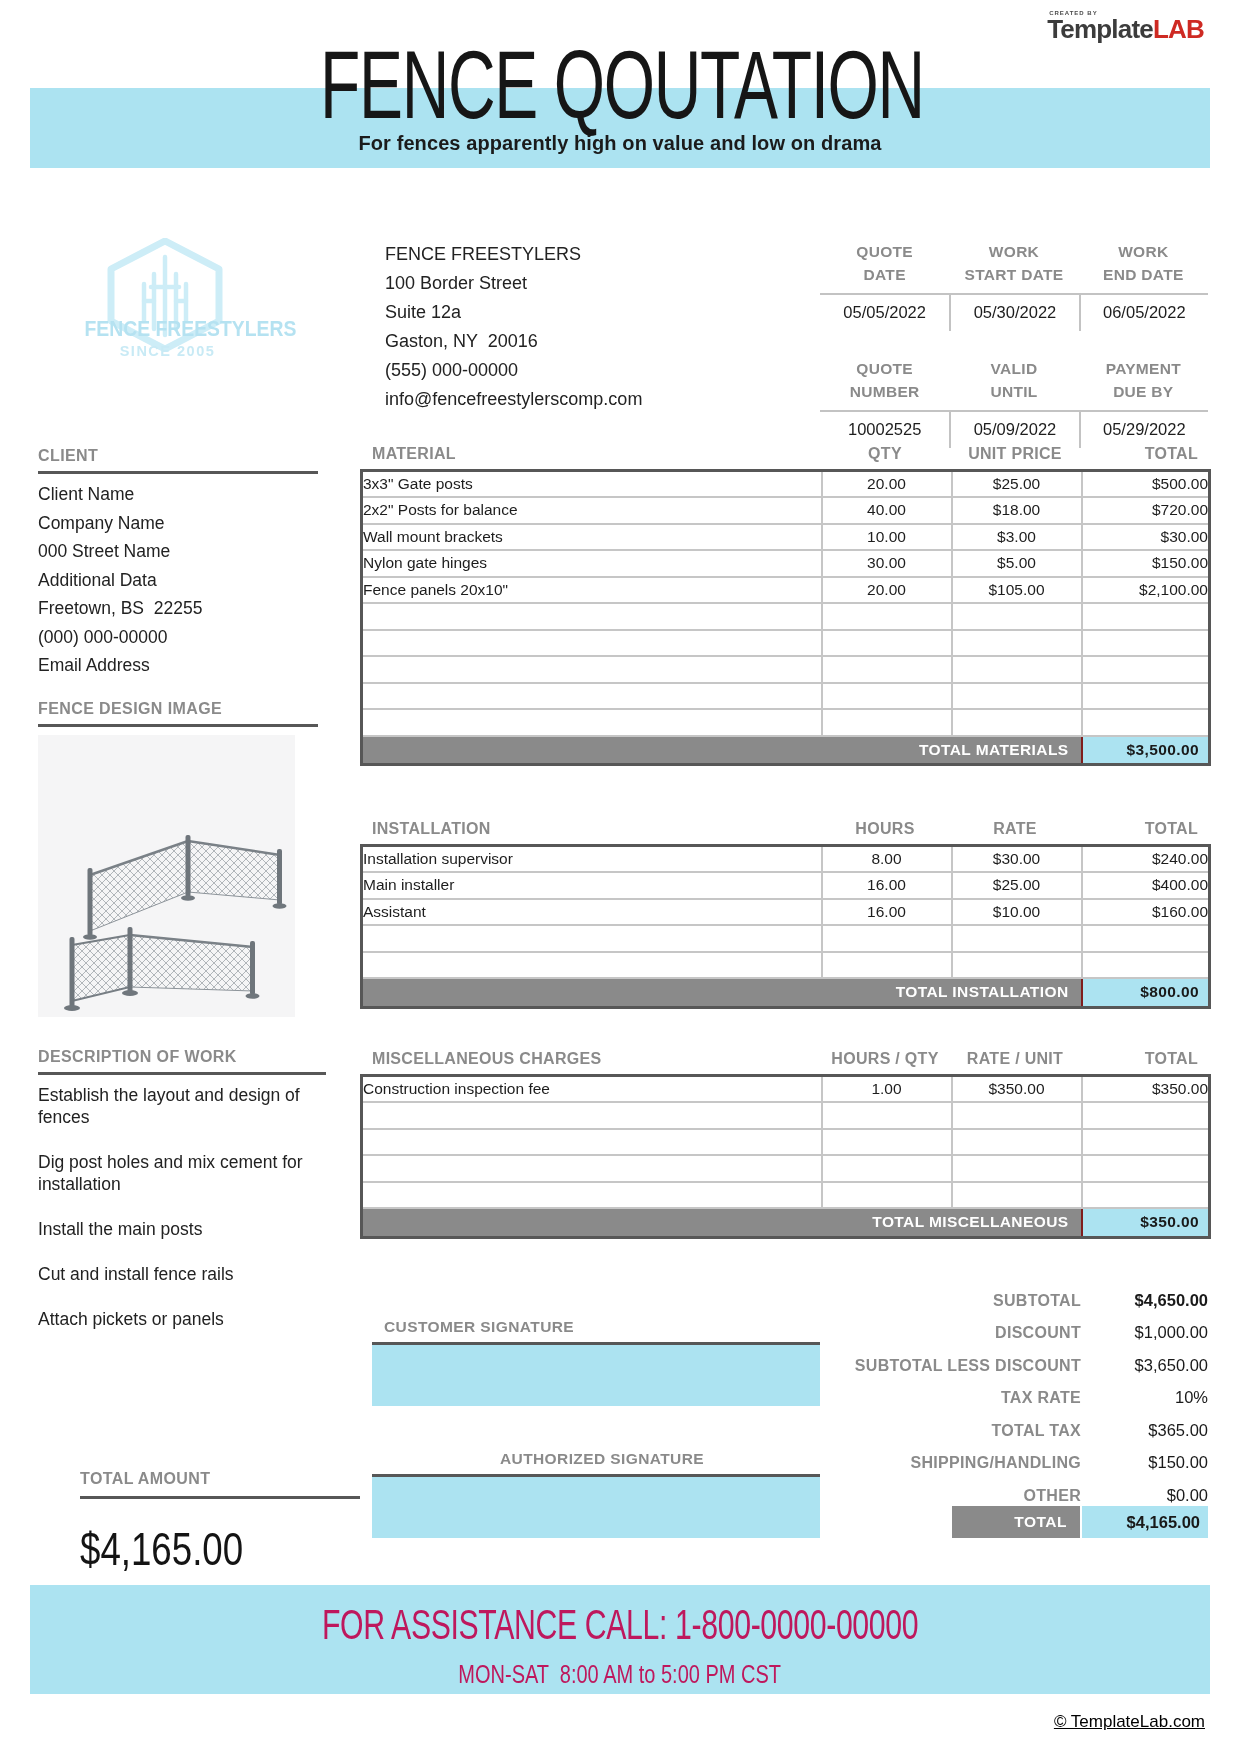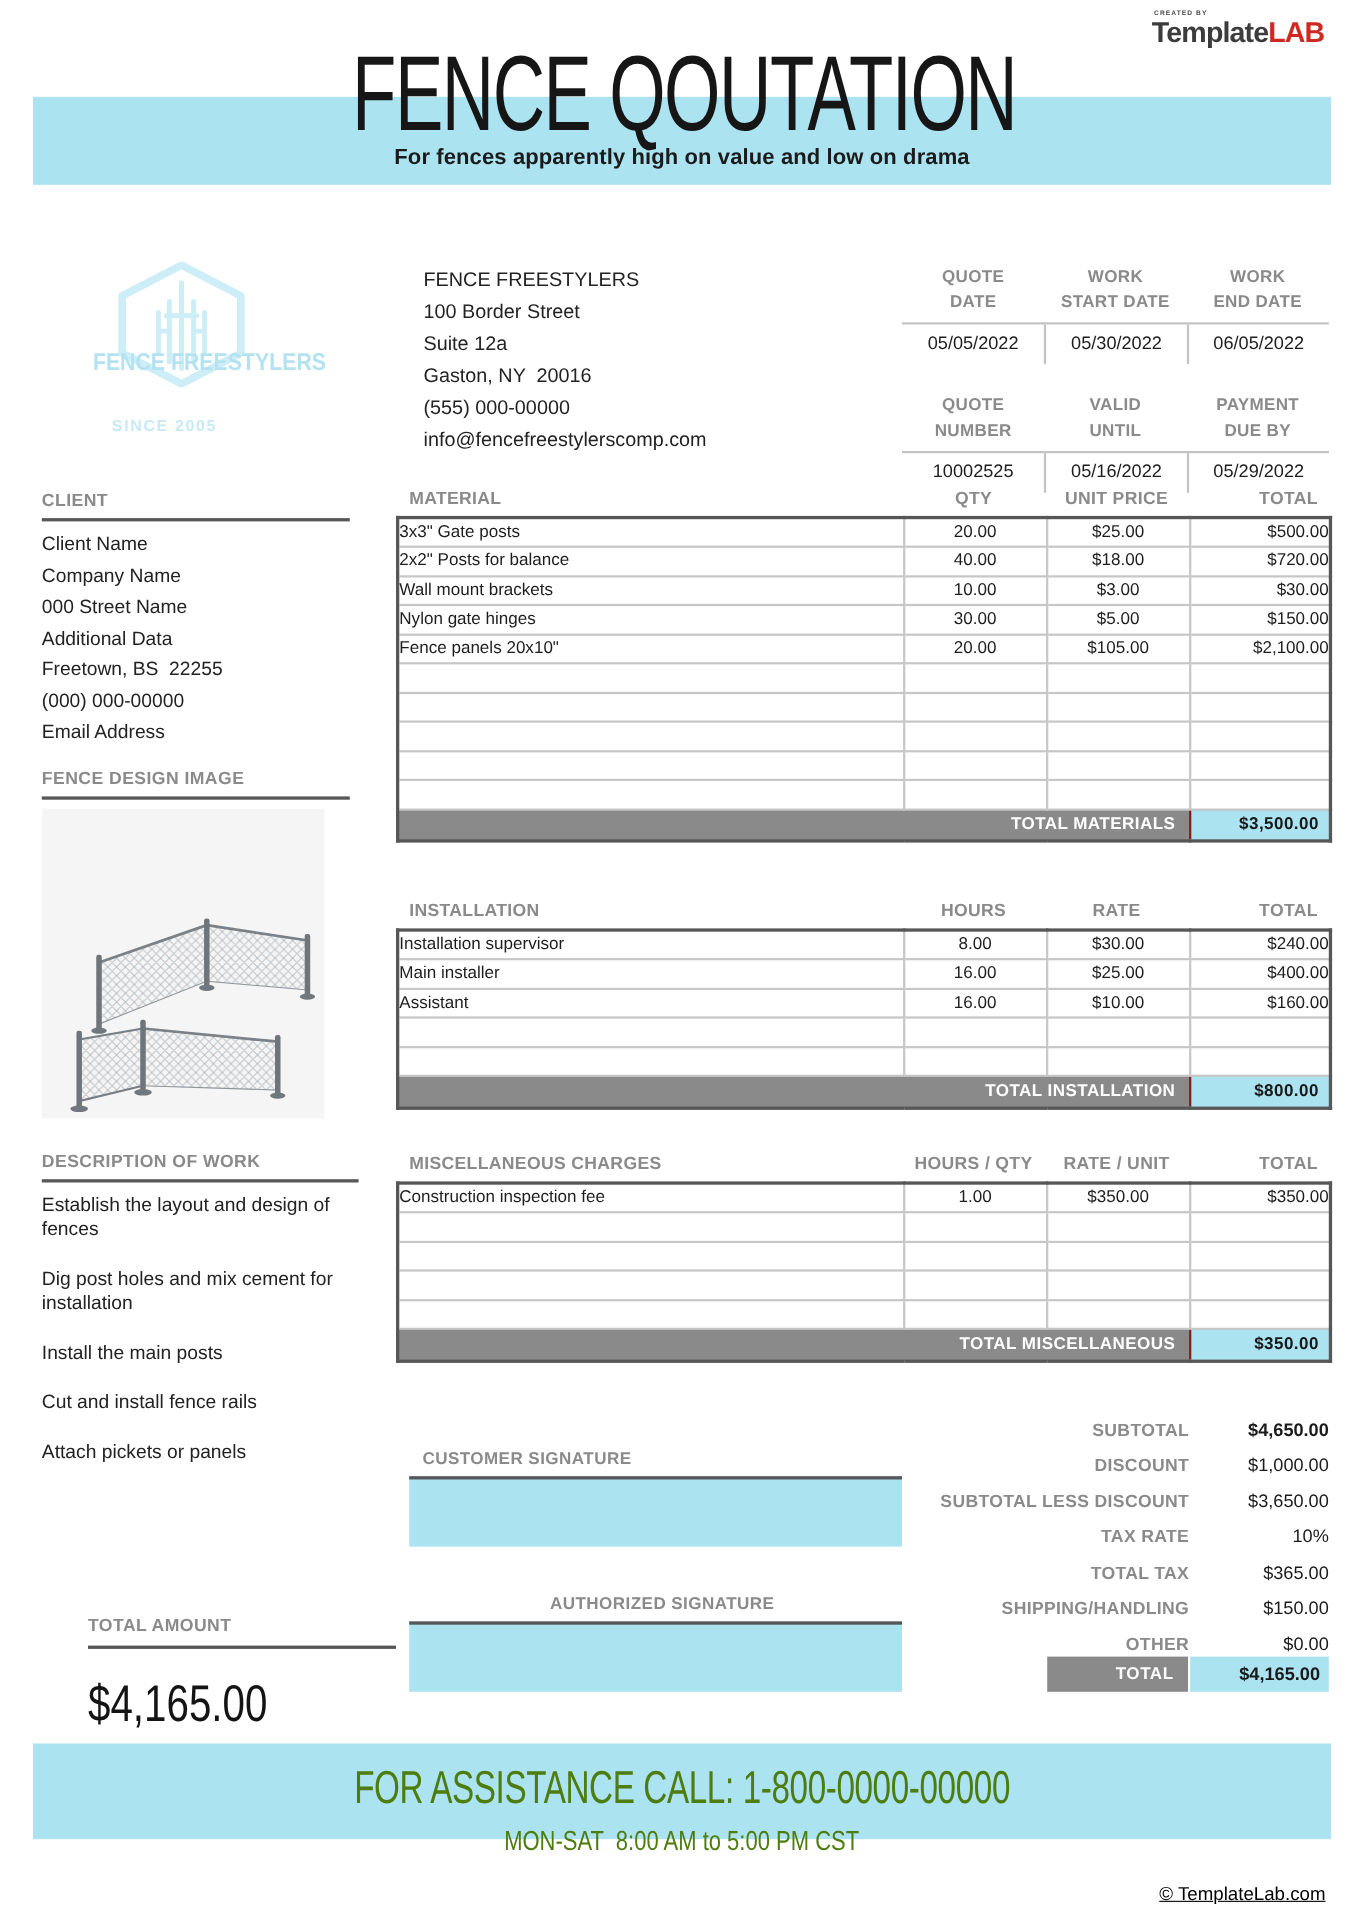--- a/index.html
+++ b/index.html
@@ -17,21 +17,21 @@
   .brand .wm-accent { color:var(--brand-red,#ce2a23); }
   
   .header-band { position:absolute; left:30px; top:88px; width:1180px; height:80px; background:var(--accent-blue,#ace3f1); }
   .page-title { position:absolute; left:2px; top:36px; width:100%; text-align:center; font-size:97px; font-weight:400; color:#161616; line-height:1.0; z-index:2; }
   .page-title span { display:inline-block; transform:scaleX(0.68); transform-origin:center; white-space:nowrap; letter-spacing:-2px; }
   .page-subtitle { position:absolute; left:0; top:132px; width:100%; text-align:center; font-size:20px; font-weight:bold; color:#1b1b1b; z-index:2; letter-spacing:0.1px; }
   
   .logo-wrap { position:absolute; left:104px; top:238px; width:122px; }
   .logo-name { position:absolute; left:70px; top:316px; width:195px; text-align:center; font-size:22px; font-weight:bold; color:#b5e2f1; }
   .logo-name span { display:inline-block; transform:scaleX(0.88); transform-origin:center; white-space:nowrap; }
-  .logo-since { position:absolute; left:52px; top:343px; width:195px; text-align:center; font-size:14.5px; font-weight:bold; letter-spacing:1.5px; color:#c8eaf5;margin-top:37px; }
+  .logo-since { position:absolute; left:70px; top:343px; width:195px; text-align:center; font-size:14.5px; font-weight:bold; letter-spacing:1.5px; color:#c8eaf5; }
   
   .company-info { position:absolute; left:385px; top:240px; font-size:18px; line-height:29px; color:#222; }
   .company-info div { white-space:pre-wrap; }
   
   .quote-wrap { position:absolute; left:820px; top:240px; width:388px; }
   .q-heads { display:grid; grid-template-columns:1fr 1fr 1fr; text-align:center; color:#8a8a8a; font-weight:bold; font-size:15.5px; line-height:23px; padding-bottom:7px; letter-spacing:0.3px; }
   .q-vals { display:grid; grid-template-columns:1fr 1fr 1fr; text-align:center; font-size:16.5px; border-top:2px solid #c3c3c3; }
   .q-vals > div { padding:8px 0 9px; }
   .q-vals > div + div { border-left:2px solid #c3c3c3; }
   .q-group2 { margin-top:26px; }
@@ -75,21 +75,21 @@
   .s-total { display:flex; justify-content:flex-end; margin-top:1px; height:32px; }
   .s-total .g { width:128px; background:var(--bar-gray,#8a8a8a); color:#fff; font-weight:bold; font-size:15.5px; text-align:right; padding-right:13px; line-height:32px; letter-spacing:0.5px; }
   .s-total .b { width:126px; margin-left:2px; background:var(--accent-blue,#ace3f1); color:#191919; font-weight:bold; font-size:16.5px; text-align:right; padding-right:8px; line-height:32px; }
   
   .sig { position:absolute; left:372px; width:448px; }
   .sig-customer { top:1318px; }
   .sig-auth { top:1450px;text-align:center; }
   .sig-label { color:#8a8a8a; font-weight:bold; font-size:15.5px; letter-spacing:0.4px; padding-left:12px; }
   .sig-box { margin-top:6px; height:64px; background:var(--accent-blue,#ace3f1); border-top:3px solid #575757; }
   
-  .footer-band { position:absolute; left:30px; top:1585px; width:1180px; height:87px; background:var(--accent-blue,#ace3f1); text-align:center; color:#4d7c0f; }
+  .footer-band { position:absolute; left:30px; top:1585px; width:1180px; height:109px; background:var(--accent-blue,#ace3f1); text-align:center; color:#be185d; }
   .fb-line1 { margin-top:16px; font-size:42px; }
   .fb-line1 span { display:inline-block; transform:scaleX(0.72); transform-origin:center; white-space:nowrap; letter-spacing:-0.5px; }
   .fb-line2 { margin-top:11px; font-size:25px; }
   .fb-line2 span { display:inline-block; transform:scaleX(0.8); transform-origin:center; white-space:pre; }
   .copyright { position:absolute; right:35px; top:1712px; font-size:17px; color:#000; text-decoration:underline; cursor:pointer; }
 </style>
 </head>
 <body>
 
 <div class="page">
@@ -159,21 +159,21 @@
           <div>VALID</div>
           <div>UNTIL</div>
         </div>
       <div>
           <div>PAYMENT</div>
           <div>DUE BY</div>
         </div>
     </div>
     <div class="q-vals">
       <div>10002525</div>
-      <div>05/16/2022</div>
+      <div>05/09/2022</div>
       <div>05/29/2022</div>
     </div>
   </div>
 
   <div class="client">
     <div class="rail-label">CLIENT</div>
     <div class="client-lines">
       <div>Client Name</div>
       <div>Company Name</div>
       <div>000 Street Name</div>

